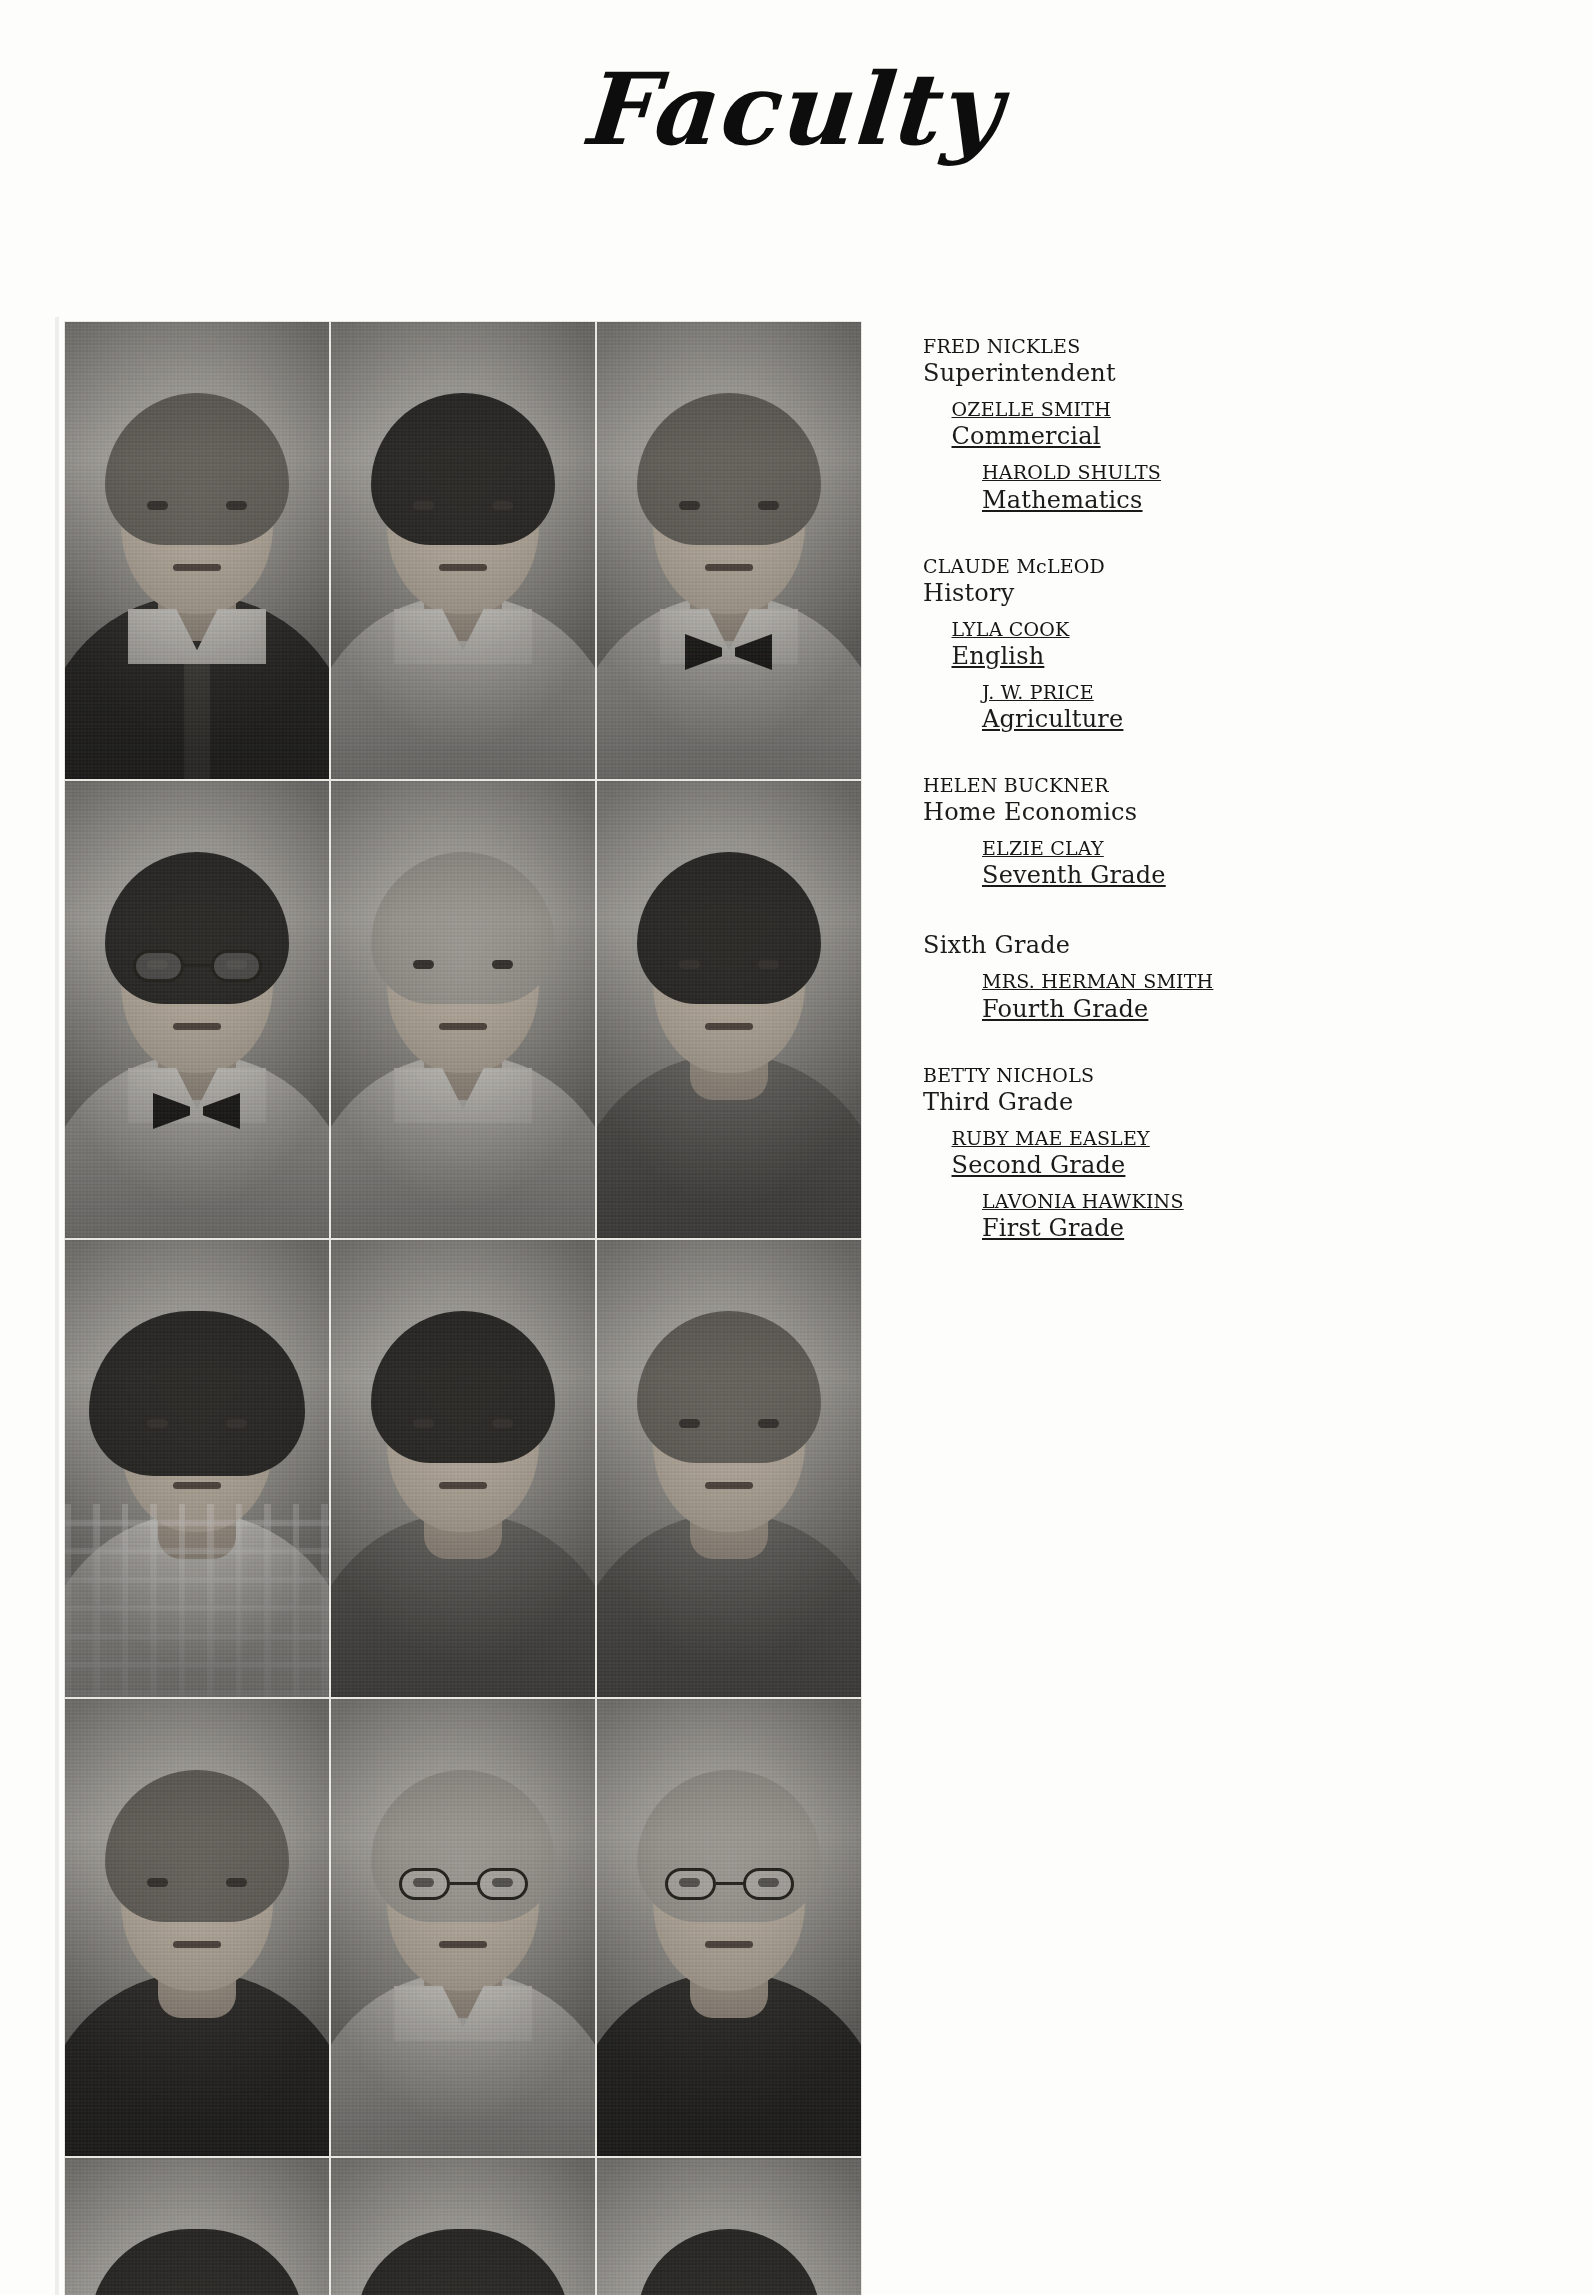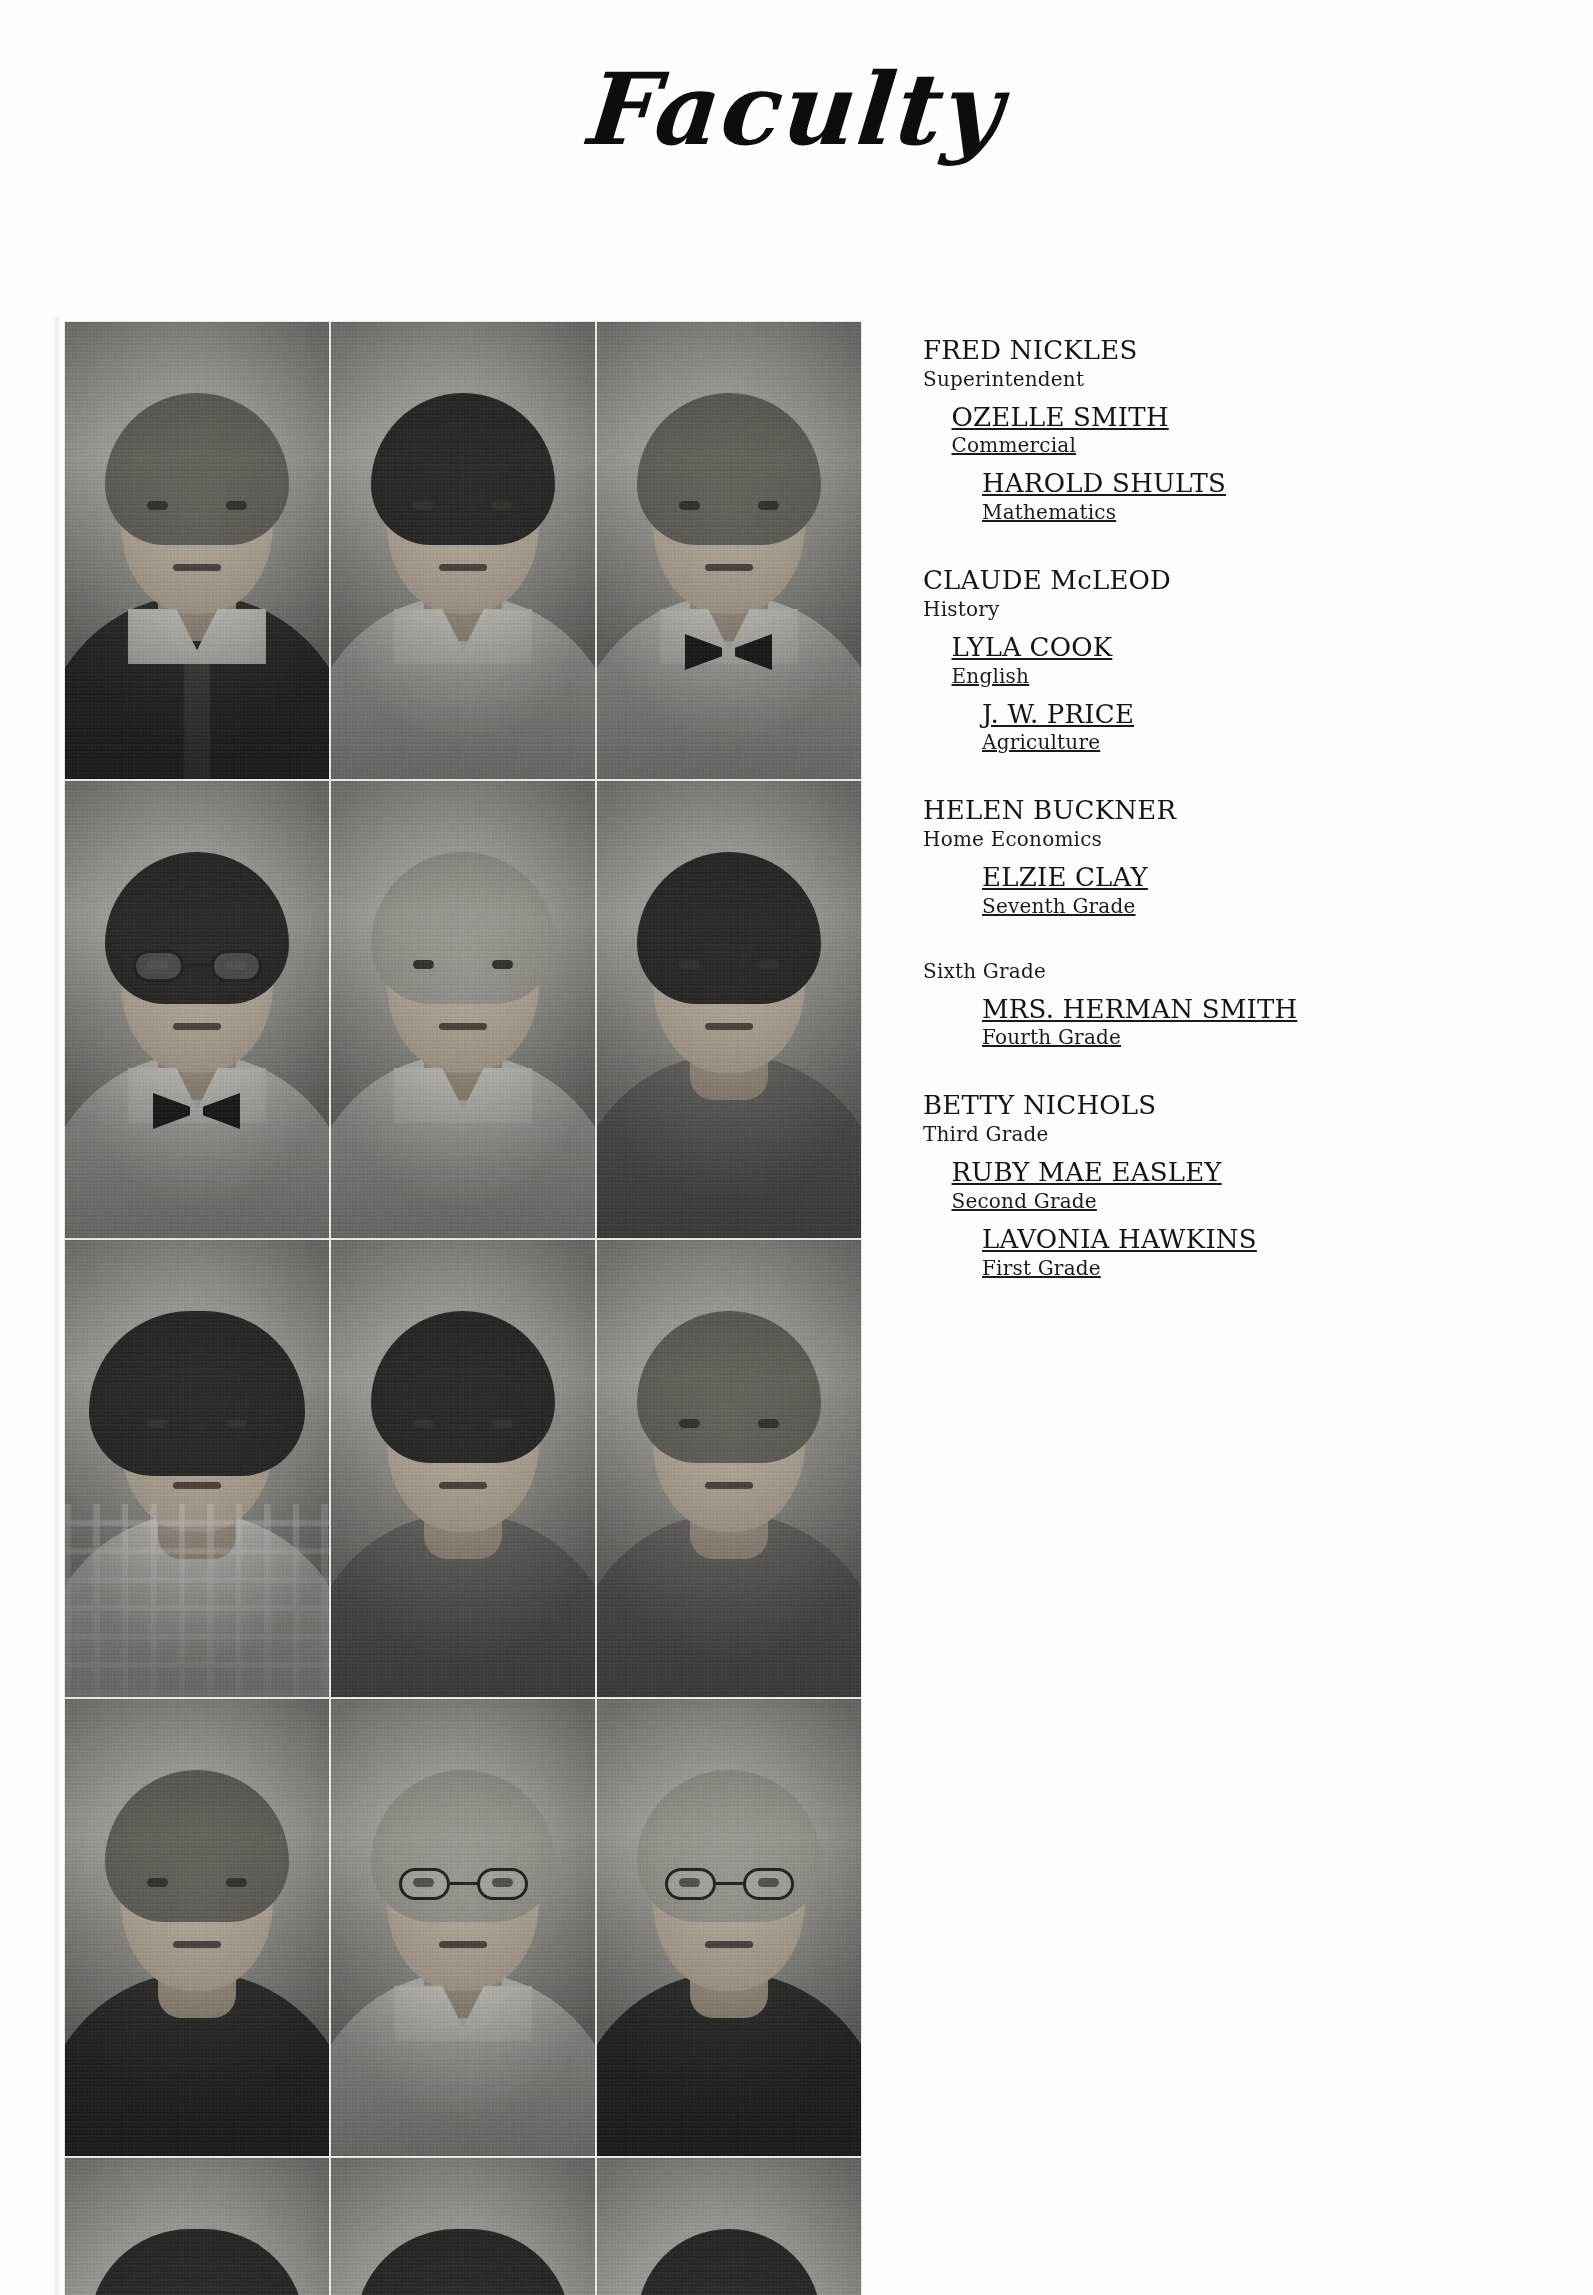--- a/index.html
+++ b/index.html
@@ -219,29 +219,29 @@
     position: absolute;
     left: 923px;
     top: 335px;
     width: 611px;
   }
   .entry {
     margin-bottom: 10px;
   }
   .entry .name {
     font-family: "DejaVu Serif", serif;
-    font-size: 26px;
+    font-size: 19px;
     letter-spacing: 0.2px;
     color: #151515;
     line-height: 1.22;
     white-space: nowrap;
   }
   .entry .subject {
     font-family: "DejaVu Serif", serif;
-    font-size: 20px;
+    font-size: 24px;
     letter-spacing: 0.2px;
     color: #1b1b1b;
     line-height: 1.25;
     white-space: nowrap;
   }
   .indent-0 { margin-left: 0px; }
   .indent-1 { margin-left: 28.5px; text-decoration: underline; }
   .indent-2 { margin-left: 59px; text-decoration: underline; }
 
   .group-gap { height: 30px; }

